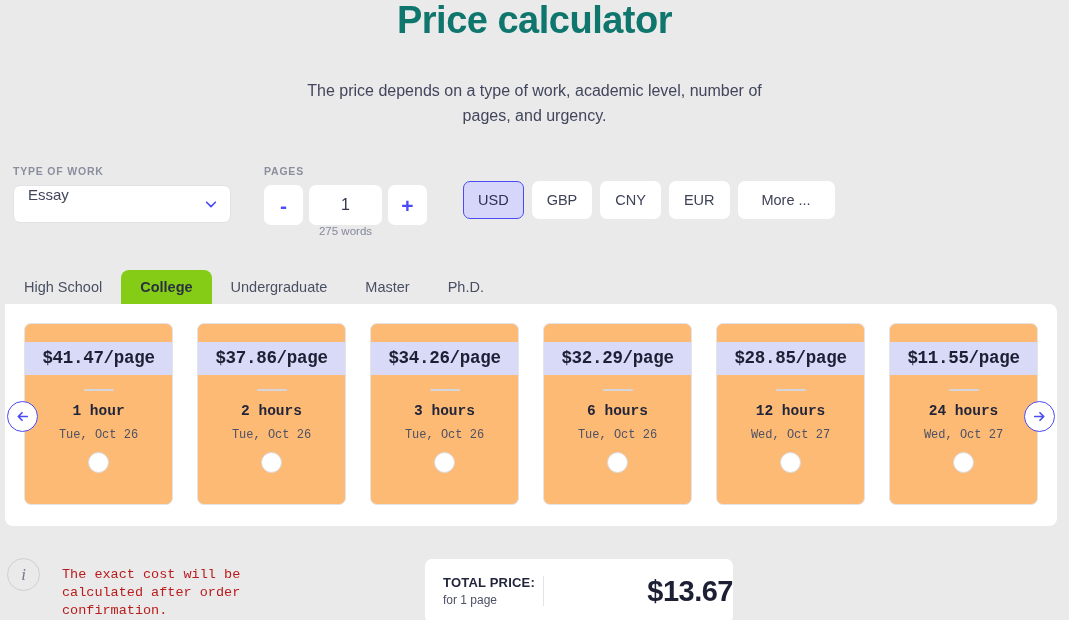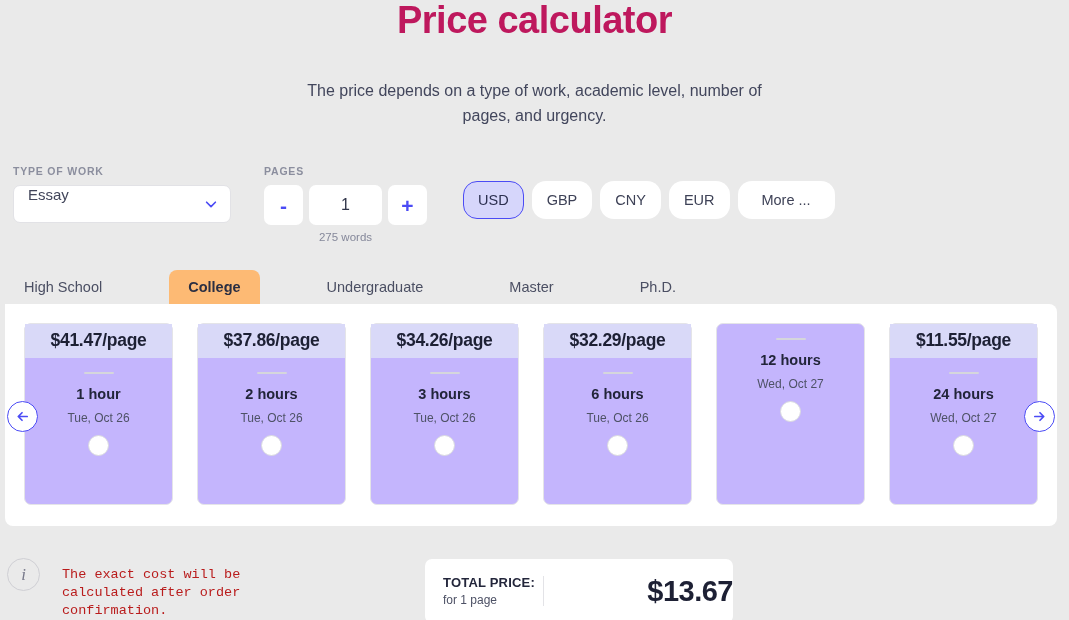--- a/index.html
+++ b/index.html
@@ -16,21 +16,21 @@
     overflow: hidden;
     position: relative;
   }
 
   
   .header { text-align: center; padding-top: 0; }
   .page-title {
     font-size: 38px;
     font-weight: 700;
     letter-spacing: -0.5px;
-    color: #be185d;
+    color: #0f766e;
     margin: 0;
     padding-top: 0px;
     line-height: 40px;
   }
   .page-subtitle {
     font-size: 16px;
     line-height: 25px;
     color: #42465c;
     margin: 0 auto;
     padding-top: 38px;
@@ -93,69 +93,67 @@
   }
   .step-val {
     width: 73px;
     font-size: 16px;
     color: #32364b;
   }
   .words {
     text-align: center;
     font-size: 11.5px;
     color: #85889a;
-    margin-top: 6px;
   }
 
   .currencies {
     position: absolute;
     left: 455px; top: 21px;
     display: flex; gap: 8px;
   }
   .cur-btn {
     height: 38px;
     min-width: 57px;
     padding: 0 14px;
     background: #fff;
     border: 1px solid transparent;
-    border-radius: 14px;
+    border-radius: 7px;
     font-size: 14.5px;
     color: #3e4257;
     font-family: "Liberation Sans", sans-serif;
     display: flex; align-items: center; justify-content: center;
     cursor: pointer;
   }
   .cur-btn.active {
     background: #d6d6fb;
     border-color: #4b4bf5;
     color: #2c3050;
   }
   .cur-btn.more { min-width: 97px; }
 
   
   .tabs {
     position: absolute;
     left: 5px; top: 270px;
     display: flex;
     align-items: flex-end;
     height: 34px;
-    gap: 48px;
   }
   .tab {
     height: 34px;
     padding: 0 19px;
     display: flex; align-items: center;
     font-size: 14.5px;
     color: #4b4f63;
     border-radius: 8px 8px 0 0;
     cursor: pointer;
     background: transparent;
   }
   .tab.active {
-    background: #fdba74;
+    background: #84cc16;
     font-weight: 700;
     color: #2b2f42;
   }
 
   .panel {
     position: absolute;
     left: 5px; top: 304px;
     width: 1052px;
     height: 222px;
     background: #fff;
@@ -164,25 +162,27 @@
 
   .cards {
     position: absolute;
     left: 19px; top: 19px;
     display: flex;
     gap: 24px;
   }
   .price-card {
     width: 149px;
     height: 182px;
-    background: #c4b5fd;
+    background: #fdba74;
     border: 1px solid #e4e4e8;
     border-radius: 7px;
+    padding-top: 18px;
     cursor: pointer;
     position: relative;
+    font-family: Liberation Mono, monospace;
   }
   .price-band {
     background: #d9d9f8;
     text-align: center;
     font-size: 17.5px;
     font-weight: 700;
     color: #1d2034;
     padding: 6px 0 7px;
     letter-spacing: -0.3px;
   }
@@ -364,20 +364,21 @@
         <div class="card-radio"></div>
       </div>
       <div class="price-card">
         <div class="price-band">$32.29/page</div>
         <div class="card-rule"></div>
         <div class="card-hours">6 hours</div>
         <div class="card-date">Tue, Oct 26</div>
         <div class="card-radio"></div>
       </div>
       <div class="price-card">
+        <div class="price-band">$28.85/page</div>
         <div class="card-rule"></div>
         <div class="card-hours">12 hours</div>
         <div class="card-date">Wed, Oct 27</div>
         <div class="card-radio"></div>
       </div>
       <div class="price-card">
         <div class="price-band">$11.55/page</div>
         <div class="card-rule"></div>
         <div class="card-hours">24 hours</div>
         <div class="card-date">Wed, Oct 27</div>

